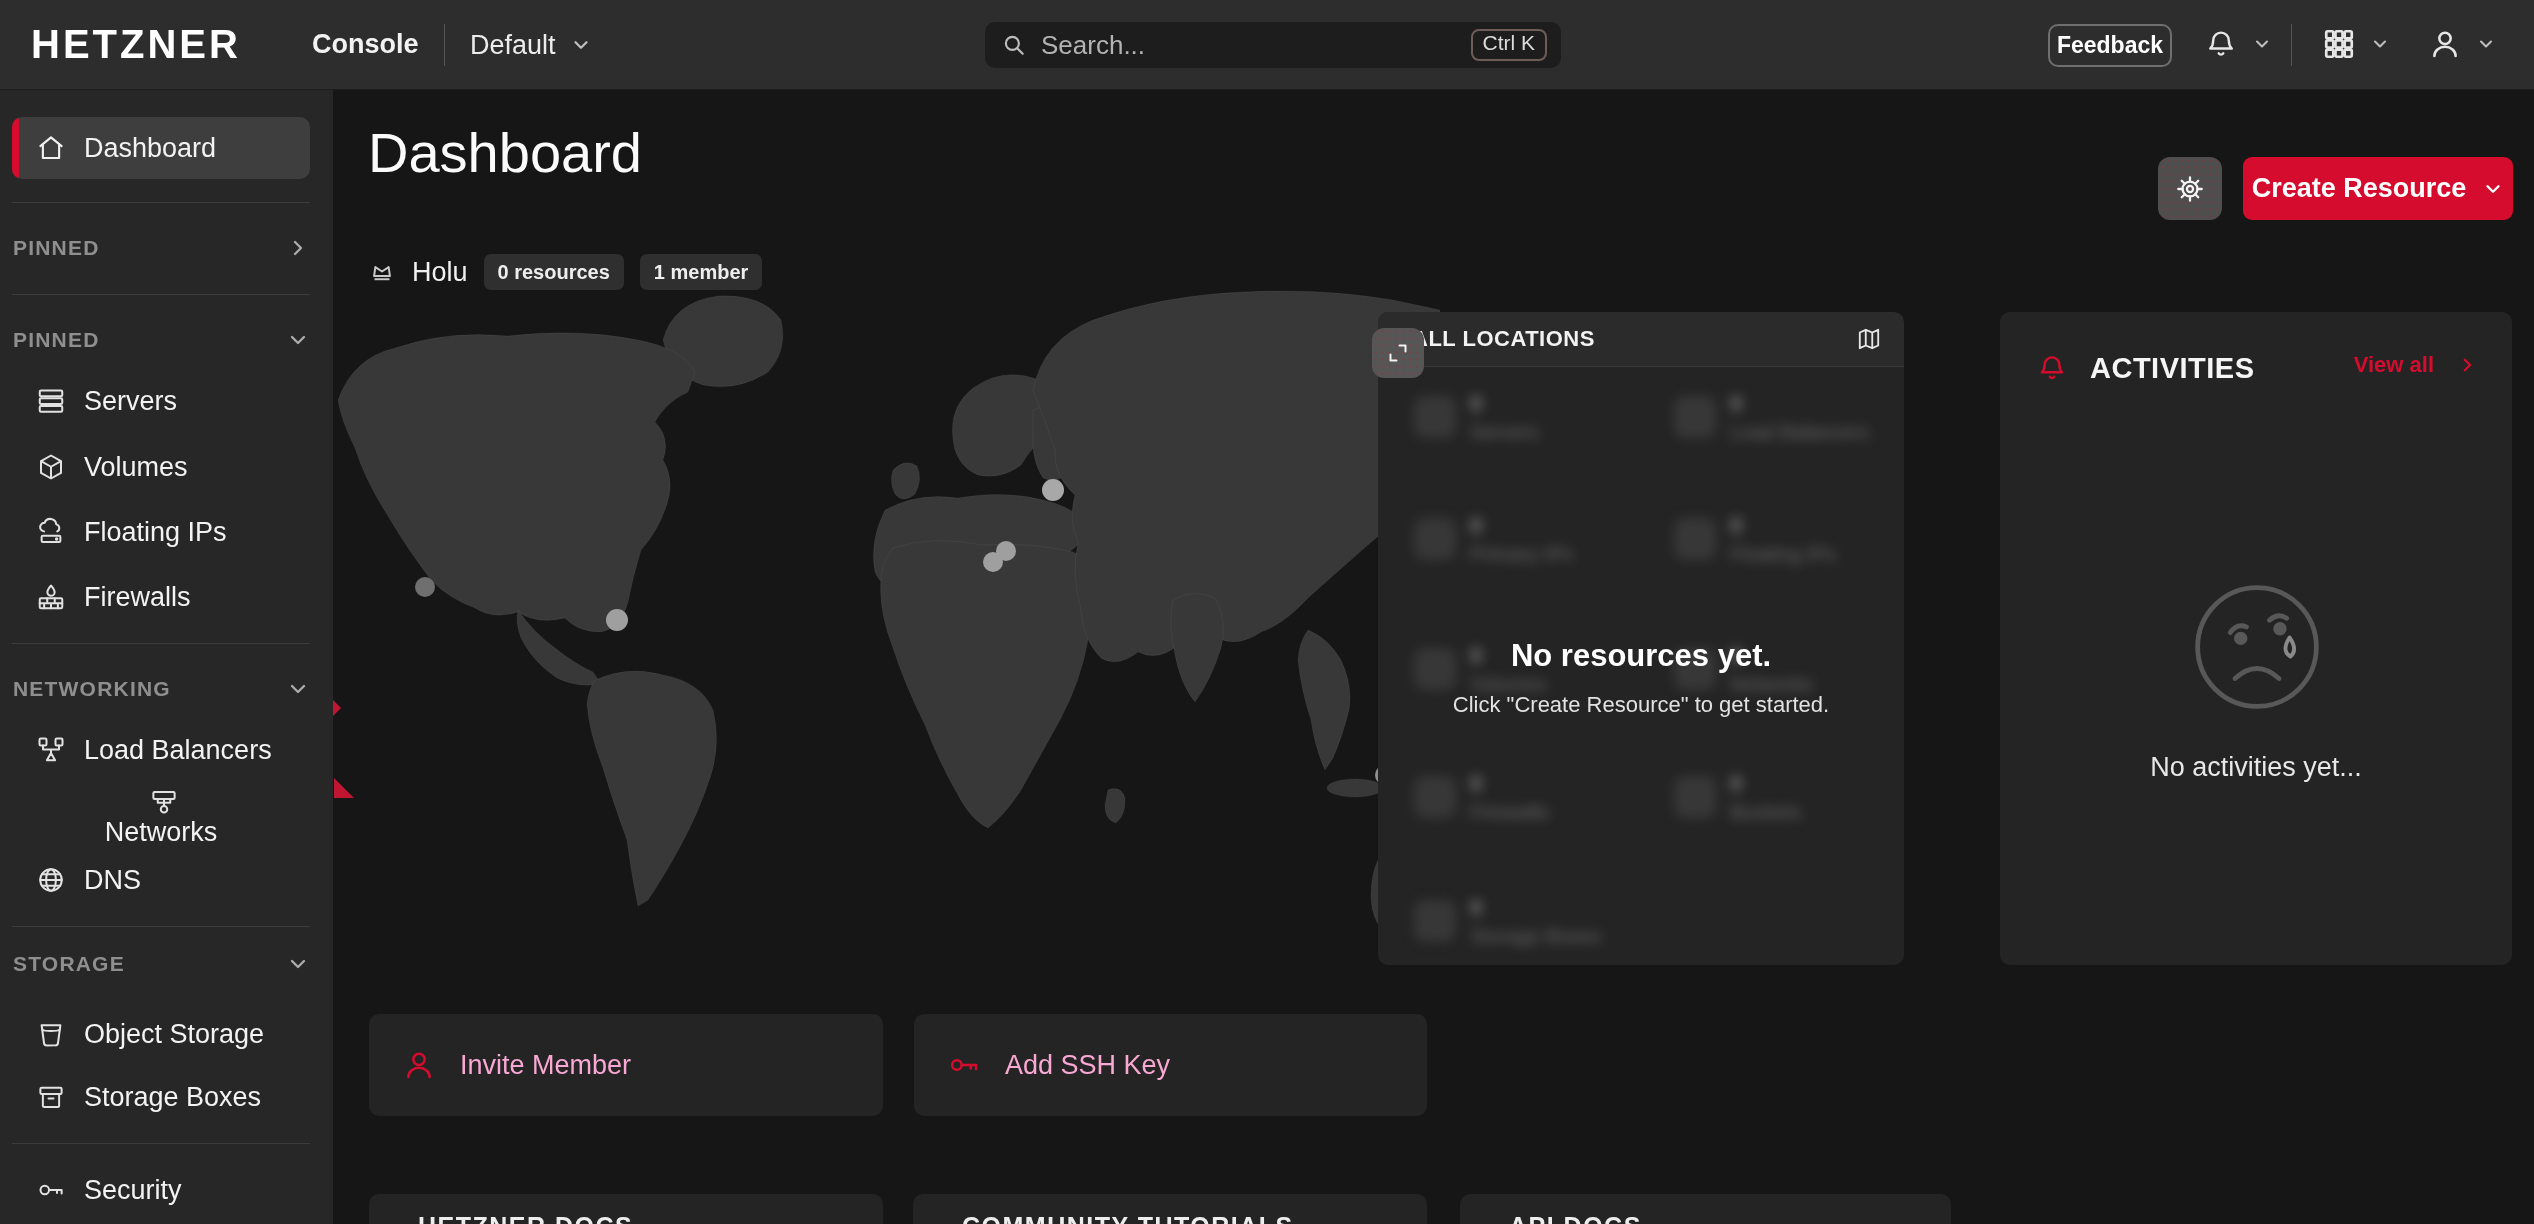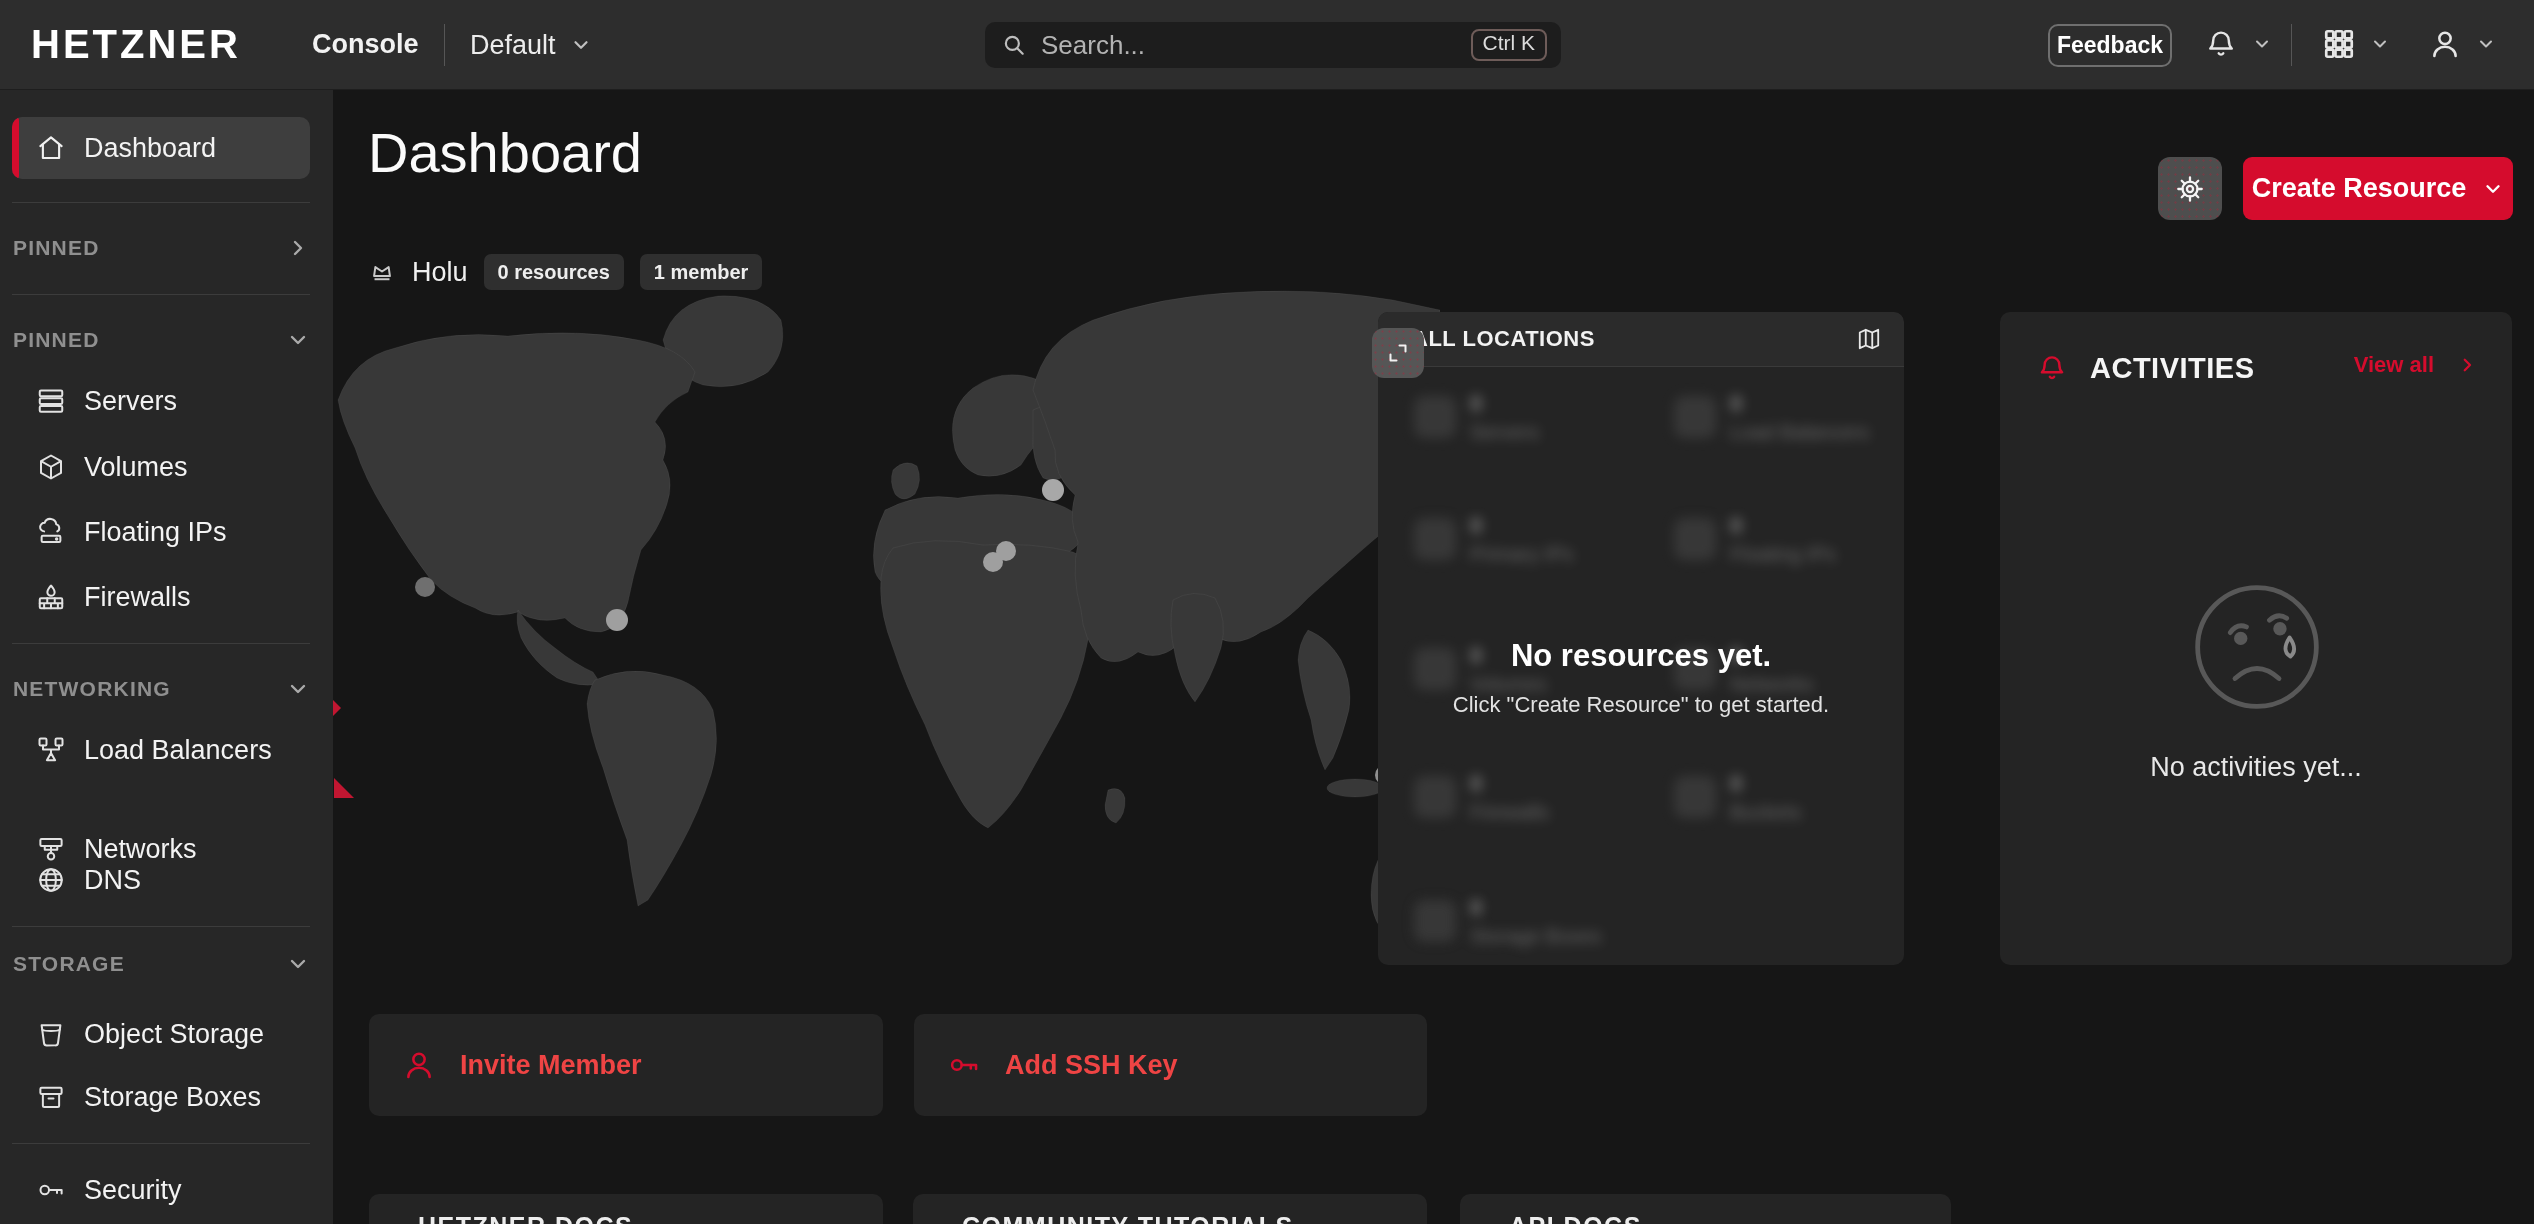--- a/index.html
+++ b/index.html
@@ -59,21 +59,21 @@
   .empty-title { position: absolute; left: 0; width: 100%; text-align: center; font-size: 31px; font-weight: 700; color: #ffffff; }
   .empty-sub { position: absolute; left: 0; width: 100%; text-align: center; font-size: 22px; color: #e2e2e2; }
 
   .act-header { position: absolute; left: 36px; top: 40px; width: 440px; display: flex; align-items: flex-start; }
   .act-title { font-size: 29px; font-weight: 700; letter-spacing: 0.5px; color: #f5f5f5; margin-left: 22px; }
   .view-all { margin-left: auto; display: flex; align-items: center; gap: 24px; color: #d50c2d; font-size: 22px; font-weight: 700; cursor: pointer; }
   .no-activities { position: absolute; left: 0; top: 440px; width: 100%; text-align: center; font-size: 27px; color: #e8e8e8; }
 
   .quick-card { position: absolute; top: 1014px; height: 102px; background: #242424; border-radius: 10px; display: flex; align-items: center; cursor: pointer; }
   .quick-card .qc-icon { margin-left: 33px; color: #d50c2d; display: flex; }
-  .quick-card .qc-label { margin-left: 24px; font-size: 27px; font-weight: 700; color: #ef4444; }
+  .quick-card .qc-label { margin-left: 24px; font-size: 27px; font-weight: 400; color: #f9a8d4; }
 
   .bottom-card { position: absolute; top: 1194px; height: 140px; background: #242424; border-radius: 10px; padding: 18px 0 0 49px; }
   .bottom-card .bc-title { font-size: 25px; font-weight: 700; letter-spacing: 1.5px; color: #ededed; }
 
   svg { display: block; }
 </style>
 </head>
 <body>
 
 <div id="app">
@@ -254,21 +254,21 @@
         <svg width="30" height="30" viewBox="0 0 24 24" fill="none" stroke="currentColor" stroke-width="1.6" stroke-linecap="round" stroke-linejoin="round">
             <rect x="2.8" y="2.8" width="5.6" height="5.6" rx="1"></rect>
             <rect x="15.6" y="2.8" width="5.6" height="5.6" rx="1"></rect>
             <path d="M5.6 8.4 V11.5 H18.4 V8.4 M12 11.5 V14.5"></path>
             <path d="M12 14.5 L8.7 20.2 H15.3 Z"></path>
           </svg>
       </span>
       <span class="nav-label">Load Balancers</span>
     </div>
 
-    <div class="nav-item" style="top:731px;">
+    <div class="nav-item" style="top:697px;flex-direction:column;">
       <span class="ni-icon">
         <svg width="30" height="30" viewBox="0 0 24 24" fill="none" stroke="currentColor" stroke-width="1.6" stroke-linecap="round" stroke-linejoin="round">
             <rect x="3.5" y="4" width="17" height="5.5" rx="1"></rect>
             <path d="M12 9.5 V14.8 M7 9.5 V12.5 H17 V9.5"></path>
             <circle cx="12" cy="17.8" r="2.6"></circle>
           </svg>
       </span>
       <span class="nav-label">Networks</span>
     </div>
 

